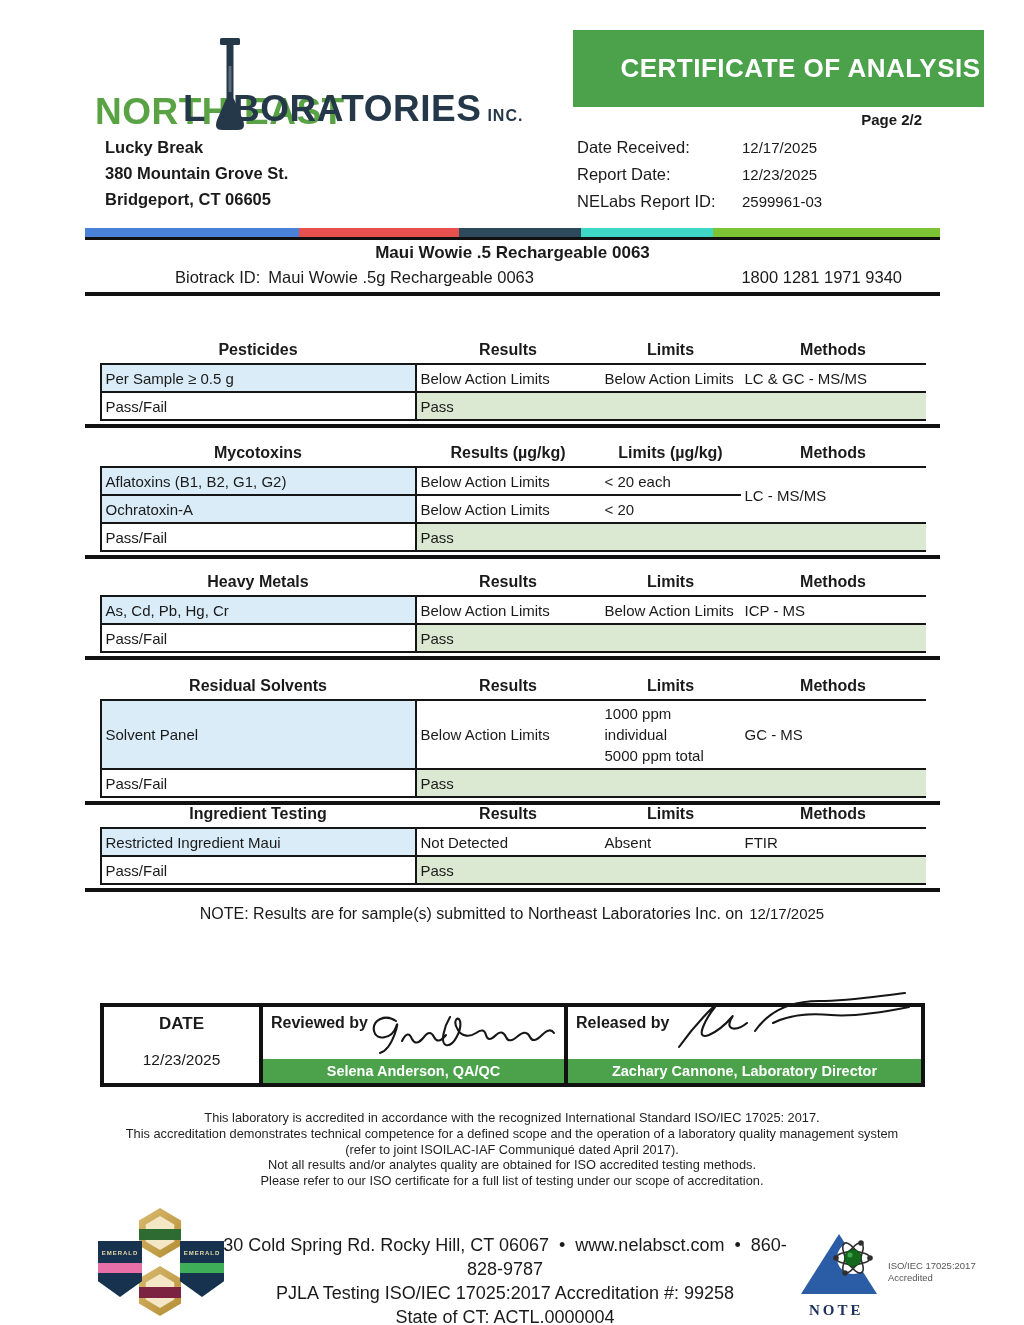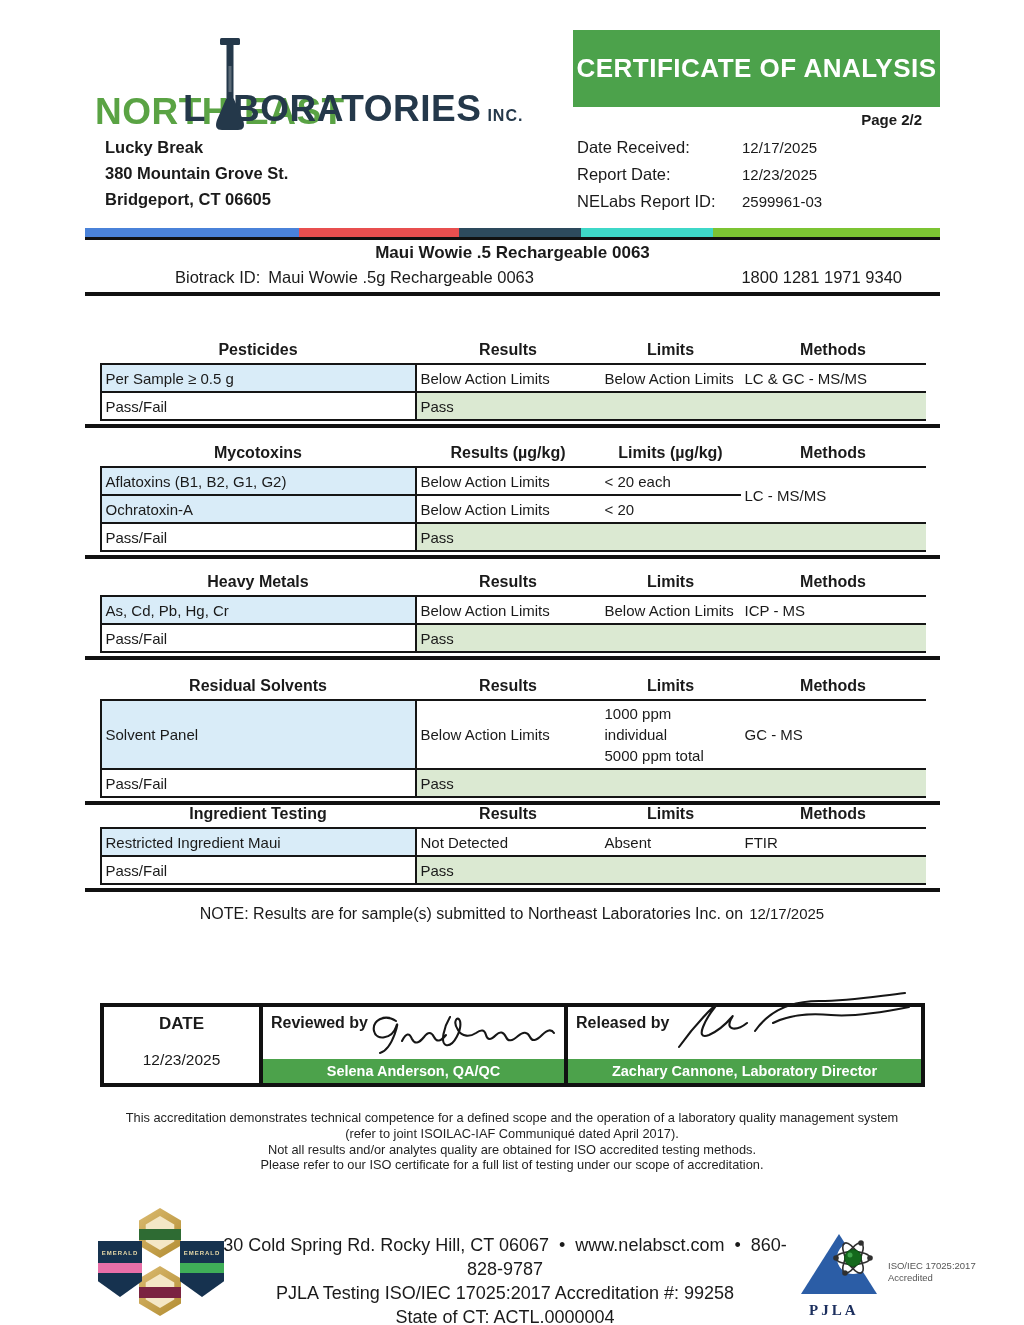--- a/index.html
+++ b/index.html
@@ -12,21 +12,21 @@
   .logo-area { position:absolute; left:95px; top:36px; width:430px; height:100px; }
   .logo-l1 { position:absolute; left:0; top:16px; font-size:37px; font-weight:bold; color:#5aa344; letter-spacing:0.5px; white-space:nowrap;margin-top:39px; }
   .neckgap { display:inline-block; width:15px; }
   .logo-l2 { position:absolute; left:88px; top:52px; font-size:37px; font-weight:bold; color:#24384a; letter-spacing:0.5px; white-space:nowrap; }
   .bulbgap { display:inline-block; width:27px; }
   .logo-inc { font-size:16px; letter-spacing:1px; margin-left:6px; }
   .flask { position:absolute; left:112px; top:0; }
 
   .banner { position:absolute; left:573px; top:30px; width:367px; height:77px;
     background:#4ca24b; color:#ffffff; display:flex; align-items:center; justify-content:center;
-    font-size:26px; font-weight:bold; letter-spacing:0.5px; }
+    font-size:26px; font-weight:bold; letter-spacing:0.5px;padding-left:44px; }
   .page-label { position:absolute; top:111px; right:102px; font-size:15px; font-weight:bold; }
 
   .client-block { position:absolute; left:105px; top:134px; font-size:16.5px; line-height:26px;font-weight:bold; }
   .report-fields { position:absolute; left:577px; top:134px; font-size:16.5px; line-height:26px; }
   .rf-row { display:flex; }
   .rf-label { width:165px; }
   .rf-value { font-size:15px; padding-top:1px; }
 
   
   .color-bar { position:absolute; left:85px; top:228px; width:855px; height:9px; display:flex; }
@@ -344,20 +344,21 @@
         <path d="M92,44 C106,24 128,14 156,14 C186,14 208,10 242,6"></path>
         <path d="M110,36 C126,28 148,26 168,28 C190,30 216,26 246,20"></path>
       </svg>
       <div class="sig-bar">
           <span>Zachary Cannone, Laboratory Director</span>
         </div>
     </div>
   </div>
 
   <div class="accred">
+    <div>This laboratory is accredited in accordance with the recognized International Standard ISO/IEC 17025: 2017.</div>
     <div>This accreditation demonstrates technical competence for a defined scope and the operation of a laboratory quality management system</div>
     <div>(refer to joint ISOILAC-IAF Communiqué dated April 2017).</div>
     <div>Not all results and/or analytes quality are obtained for ISO accredited testing methods.</div>
     <div>Please refer to our ISO certificate for a full list of testing under our scope of accreditation.</div>
   </div>
 
   <div class="badges">
     <div class="hexb" style="left:37px; top:0;">
       <div class="inner"></div>
       <div class="ribbon" style="background:#2e6b33;"></div>
@@ -393,20 +394,20 @@
         <ellipse cx="58" cy="30" rx="17" ry="6.5" transform="rotate(60 58 30)"></ellipse>
         <ellipse cx="58" cy="30" rx="17" ry="6.5" transform="rotate(-60 58 30)"></ellipse>
       </g>
       <circle cx="58" cy="30" r="8.5" fill="#14691c" stroke="#0d4713" stroke-width="1"></circle>
       <circle cx="55" cy="27" r="2.5" fill="#3fa34a"></circle>
       <circle cx="41" cy="30" r="2.8" fill="#2f2f2f"></circle>
       <circle cx="75" cy="30" r="2.8" fill="#2f2f2f"></circle>
       <circle cx="66" cy="15" r="2.8" fill="#2f2f2f"></circle>
       <circle cx="50" cy="45" r="2.8" fill="#2f2f2f"></circle>
     </svg>
-    <div class="pjla-name">PJLA</div>
+    <div class="pjla-name">NOTE</div>
     <div class="pjla-iso">
       <div>ISO/IEC 17025:2017</div>
       <div>Accredited</div>
     </div>
   </div>
 
 </div>
 
 </body></html>

